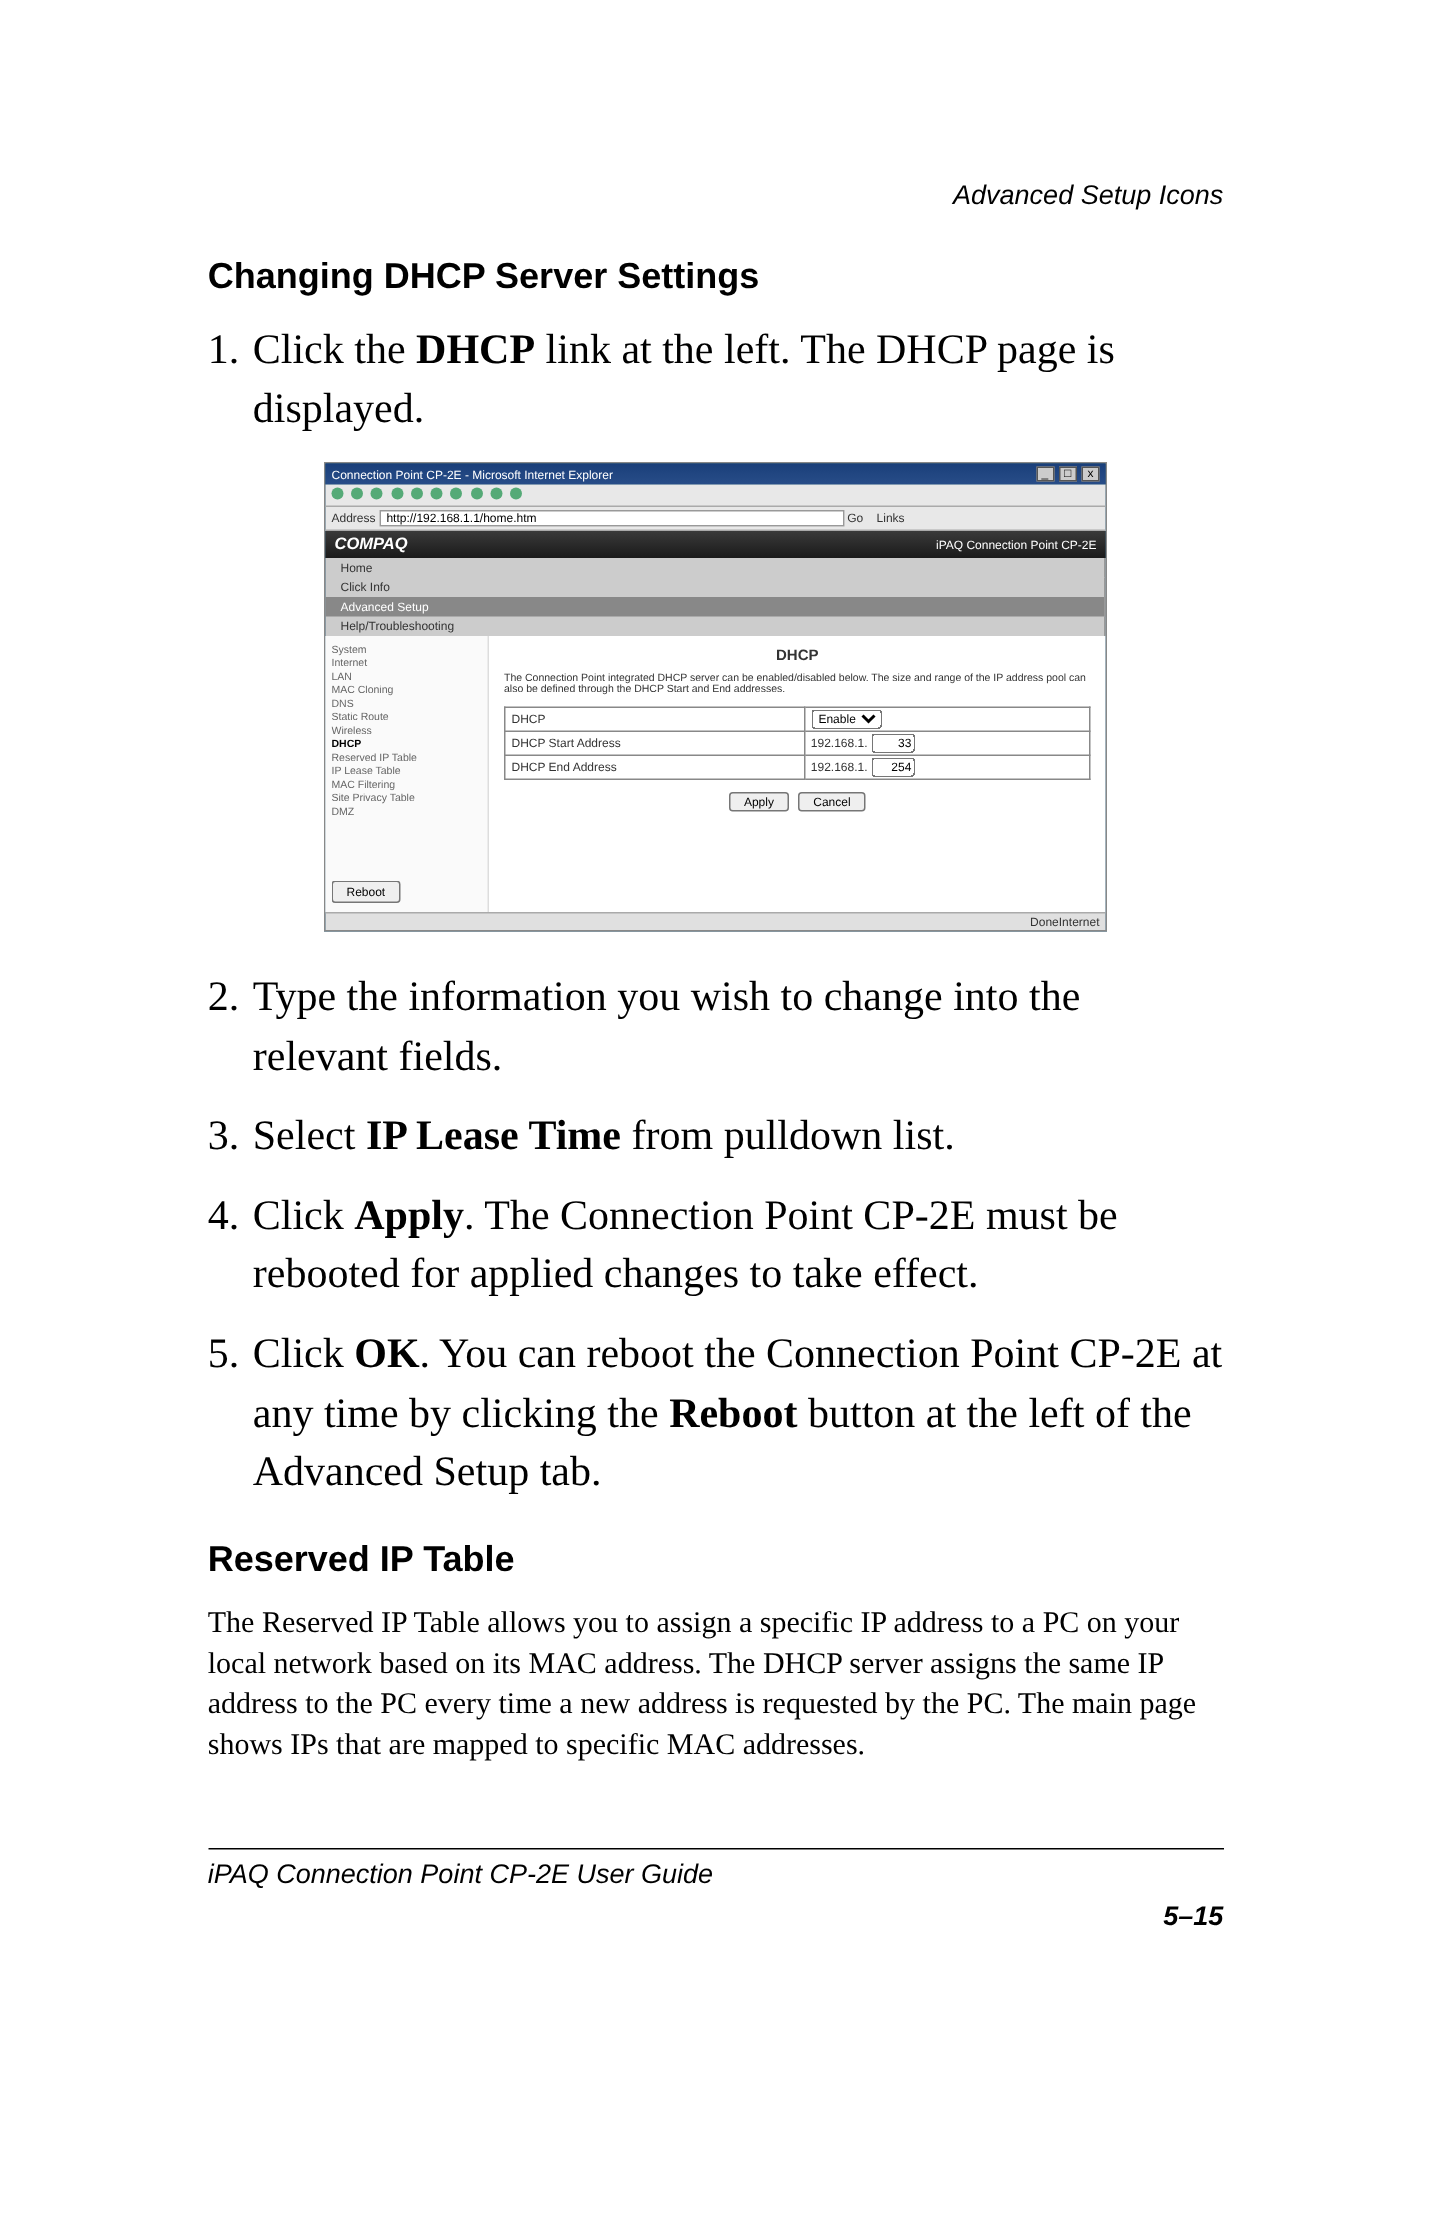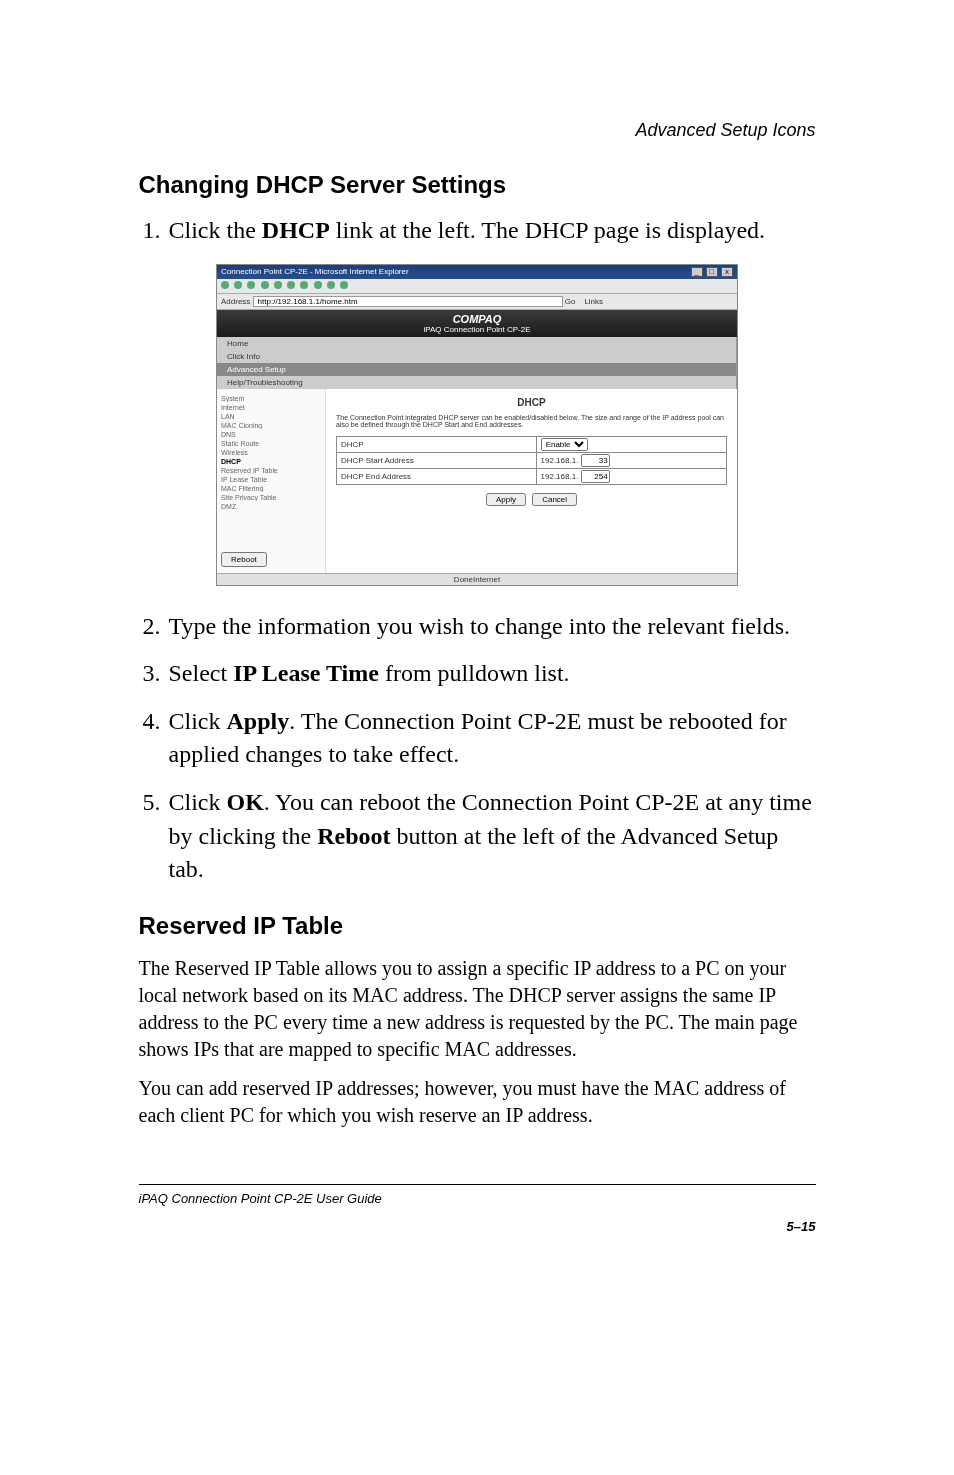--- a/index.html
+++ b/index.html
@@ -37,21 +37,21 @@
     margin: 25px 0 15px 0;
   }
   .intro-text, .body-para {
     font-size: 20px;
     line-height: 1.35;
     margin: 0 0 12px 0;
   }
   ol.steps {
     margin: 0 0 14px 0;
     padding-left: 28px;
-    font-size: 24px;
+    font-size: 28px;
     line-height: 1.4;
   }
   ol.steps li {
     margin-bottom: 14px;
     padding-left: 2px;
   }
   .screenshot-wrap {
     text-align: center;
     margin: 16px 0 24px 0;
   }
@@ -116,21 +116,20 @@
   .brandbar {
     background: linear-gradient(#3a3a3a, #1a1a1a);
     color: #fff;
     display: flex;
     justify-content: space-between;
     align-items: center;
     padding: 3px 6px;
     font-weight: bold;
     font-style: italic;
     font-size: 11px;
-    flex-direction: column;
   }
   .brandbar .right {
     font-style: normal;
     font-weight: normal;
     font-size: 8px;
   }
   .tabbar {
     background: #ccc;
     display: flex;
     flex-direction: column;
@@ -200,33 +199,33 @@
   .btnrow button {
     font-size: 8px;
     padding: 0 8px;
     margin: 0 2px;
   }
   .statusbar {
     background: #e0e0e0;
     border-top: 1px solid #aaa;
     padding: 1px 4px;
     display: flex;
-    justify-content: center;
+    justify-content: flex-end;
     font-size: 8px;
   }
   
   .footer-line {
     border-top: 1px solid #000;
     margin-top: 55px;
     padding-top: 6px;
     display: flex;
     justify-content: space-between;
     font-family: Arial, Helvetica, sans-serif;
     font-style: italic;
-    font-size: 13px;
+    font-size: 18px;
   }
   .page-num {
     font-weight: bold;
     font-style: italic;
     margin-top: 28px;
   }
   b { font-weight: bold; }
 </style>
 </head>
 <body>
@@ -350,20 +349,19 @@
       <span>Click </span><b>Apply</b><span>. The Connection Point CP-2E must be rebooted for applied changes to take effect.</span>
     </li>
     <li>
       <span>Click </span><b>OK</b><span>. You can reboot the Connection Point CP-2E at any time by clicking the </span><b>Reboot</b><span> button at the left of the Advanced Setup tab.</span>
     </li>
   </ol>
 
   <div class="sub-heading">Reserved IP Table</div>
 
   <p class="body-para">The Reserved IP Table allows you to assign a specific IP address to a PC on your local network based on its MAC address. The DHCP server assigns the same IP address to the PC every time a new address is requested by the PC. The main page shows IPs that are mapped to specific MAC addresses.</p>
-  <p class="body-para">You can add reserved IP addresses; however, you must have the MAC address of each client PC for which you wish reserve an IP address.</p>
 
   <div class="footer-line">
     <span>iPAQ Connection Point CP-2E User Guide</span>
     <span class="page-num">5–15</span>
   </div>
 
 </div>
 
 </body></html>

